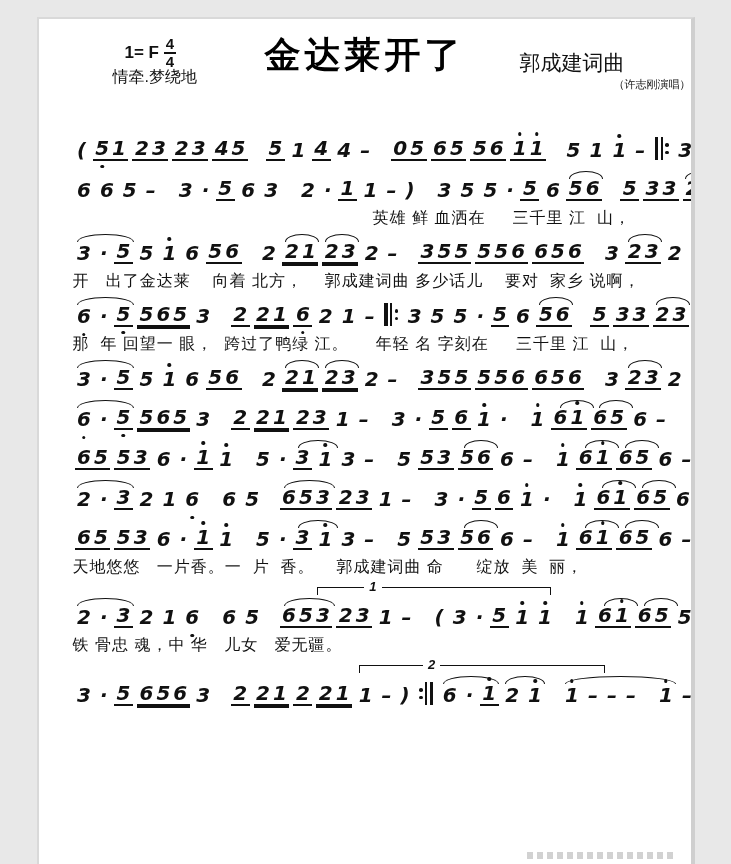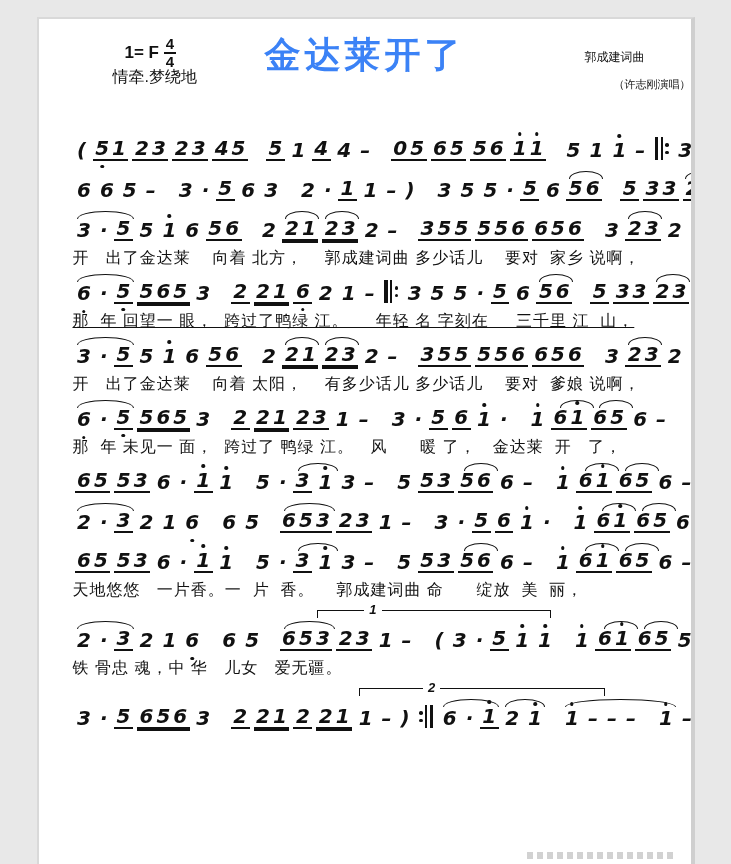--- a/index.html
+++ b/index.html
@@ -12,21 +12,21 @@
     overflow:hidden;
     font-family:"Liberation Sans","DejaVu Sans",sans-serif;color:#111;
   }
   .header{position:relative;height:112px;}
   .keysig{position:absolute;left:86px;top:18px;font-weight:bold;font-size:17px;display:flex;align-items:center;gap:5px;}
   .meter{display:inline-flex;flex-direction:column;align-items:center;line-height:14px;font-size:15px;font-weight:bold;}
   .meter .mline{width:12px;height:1.5px;background:#111;margin:1px 0;}
   .dedication{position:absolute;left:74px;top:48px;font-size:16px;}
   .title{position:absolute;left:0;right:0;top:12px;text-align:center;font-size:36px;font-weight:bold;letter-spacing:4px;}
   .subtitle{position:absolute;left:0;right:0;top:58px;text-align:right;font-size:11px;}
-  .credit{position:absolute;right:46px;top:30px;font-size:12px;}
+  .credit{position:absolute;right:66px;top:30px;font-size:21px;}
   .sheet{padding:0 22px 0 34px;}
   .line{margin-bottom:6px;}
   .notes{position:relative;display:flex;align-items:flex-end;height:34px;}
   .tok{display:inline-flex;align-items:flex-end;position:relative;margin:0 2px 4px 2px;padding:0 1px;}
   .tok.u1{border-bottom:2px solid #111;}
   .tok.u2{border-bottom:2px solid #111;}
   .tok.u2::after{content:"";position:absolute;left:0;right:0;bottom:-4px;height:2px;background:#111;}
   .dg{font-family:"DejaVu Sans",sans-serif;font-style:italic;font-weight:bold;font-size:20px;line-height:22px;position:relative;padding:0 1.5px;}
   .dg.da::before{content:"";position:absolute;top:-5px;left:50%;transform:translateX(-50%);width:3.5px;height:3.5px;border-radius:50%;background:#111;}
   .dg.db::after{content:"";position:absolute;bottom:-9px;left:50%;transform:translateX(-50%);width:3.5px;height:3.5px;border-radius:50%;background:#111;}
@@ -51,21 +51,21 @@
   <div class="header">
     <div class="keysig">
       <span>1= F</span>
       <span class="meter">
         <span>4</span>
         <span class="mline"></span>
         <span>4</span>
       </span>
     </div>
     <div class="dedication">情牵.梦绕地</div>
-    <div class="title" style="color: #3b82f6;">金达莱开了</div>
+    <div class="title" style="color: #000000;">金达莱开了</div>
     <div class="subtitle">（许志刚演唱）</div>
     <div class="credit">郭成建词曲</div>
   </div>
   <div class="sheet">
       <div class="line">
         <div class="notes">
           <span class="tok">
             <span class="dg">(</span>
           </span>
           <span class="tok u1">
@@ -243,20 +243,21 @@
           <span class="tok">
             <span class="dg">1</span>
           </span>
           <span class="tok">
             <span class="dg">–</span>
           </span>
           <div class="bl"></div>
           <div class="arc" style="left: 496px; width: 32px;"></div>
           <div class="arc" style="left: 612px; width: 32px;"></div>
         </div>
+        <div class="lyr" style="padding-left: 300px;">英雄 鲜 血洒在     三千里 江  山，</div>
       </div>
       <div class="line">
         <div class="notes">
           <span class="tok">
             <span class="dg">3</span>
           </span>
           <span class="tok">
             <span class="dg">·</span>
           </span>
           <span class="tok u1">
@@ -425,21 +426,21 @@
             <span class="dg">1</span>
           </span>
           <span class="tok">
             <span class="dg">–</span>
           </span>
           <div class="bl"></div>
           <div class="arc" style="left: 4px; width: 55px;"></div>
           <div class="arc" style="left: 466px; width: 32px;"></div>
           <div class="arc" style="left: 583px; width: 32px;"></div>
         </div>
-        <div class="lyr" style="padding-left: 0px; text-decoration: underline;">那  年 回望一 眼，  跨过了鸭绿 江。     年轻 名 字刻在     三千里 江  山，</div>
+        <div class="lyr" style="padding-left: 0px;">那  年 回望一 眼，  跨过了鸭绿 江。     年轻 名 字刻在     三千里 江  山，</div>
       </div>
       <div class="line">
         <div class="notes">
           <span class="tok">
             <span class="dg">3</span>
           </span>
           <span class="tok">
             <span class="dg">·</span>
           </span>
           <span class="tok u1">
@@ -514,21 +515,20 @@
           </span>
           <span class="tok">
             <span class="dg">·</span>
           </span>
           <div class="bl"></div>
           <div class="arc" style="left: 4px; width: 55px;"></div>
           <div class="arc" style="left: 212px; width: 32px;"></div>
           <div class="arc" style="left: 252px; width: 32px;"></div>
           <div class="arc" style="left: 555px; width: 32px;"></div>
         </div>
-        <div class="lyr" style="padding-left: 0px;">开   出了金达莱    向着 太阳，    有多少话儿 多少话儿    要对  爹娘 说啊，</div>
       </div>
       <div class="line">
         <div class="notes">
           <span class="tok">
             <span class="dg db">6</span>
           </span>
           <span class="tok">
             <span class="dg">·</span>
           </span>
           <span class="tok u1">
@@ -595,21 +595,20 @@
             <span class="dg">6</span>
           </span>
           <span class="tok">
             <span class="dg">–</span>
           </span>
           <div class="bl"></div>
           <div class="arc" style="left: 4px; width: 55px;"></div>
           <div class="arc" style="left: 487px; width: 32px;"></div>
           <div class="arc" style="left: 526px; width: 32px;"></div>
         </div>
-        <div class="lyr" style="padding-left: 0px;">那  年 未见一 面，  跨过了 鸭绿 江。   风      暖 了，   金达莱  开   了，</div>
       </div>
       <div class="line">
         <div class="notes">
           <span class="tok u1">
             <span class="dg">6</span>
             <span class="dg">5</span>
           </span>
           <span class="tok u1">
             <span class="dg">5</span>
             <span class="dg">3</span>

